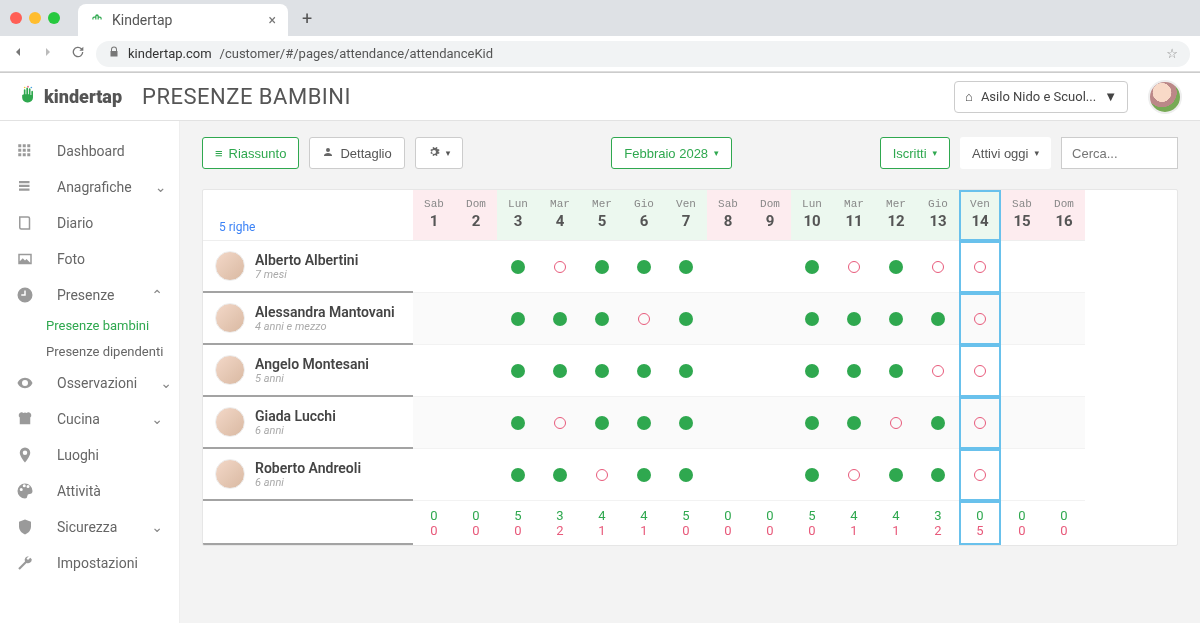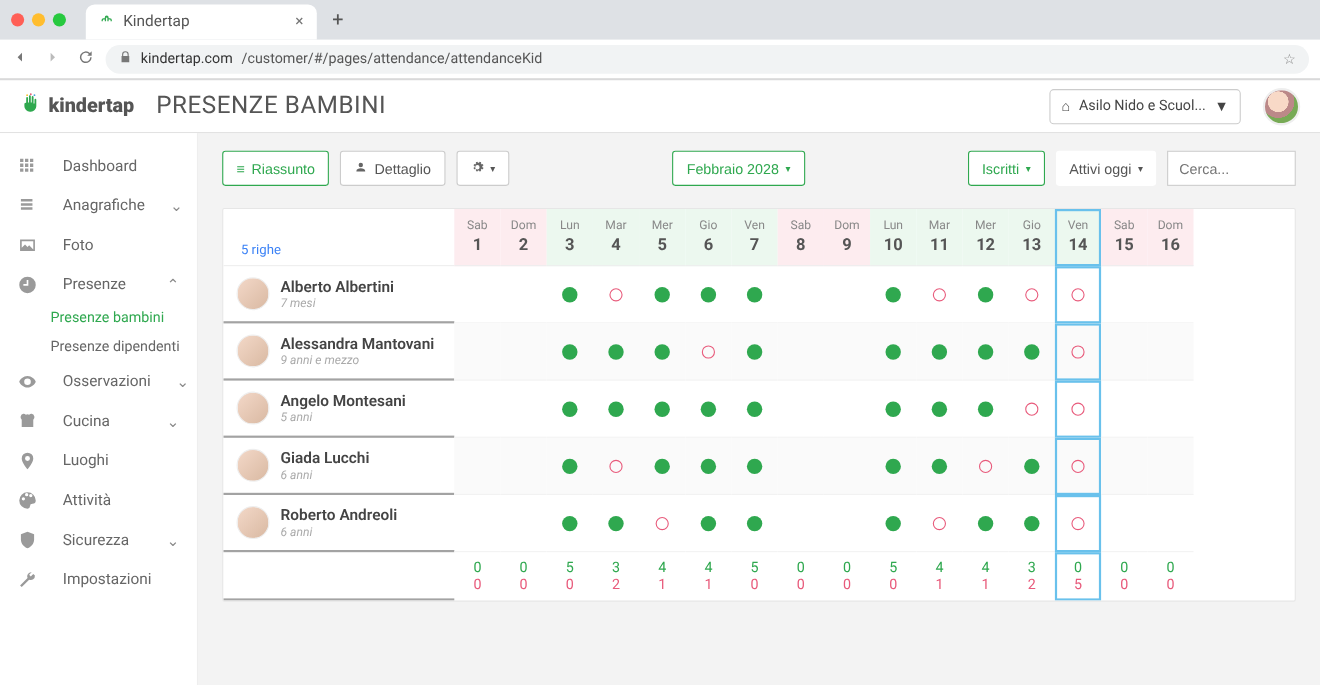--- a/index.html
+++ b/index.html
@@ -47,21 +47,21 @@
 .toolbar { display: flex; align-items: center; gap: 10px; margin-bottom: 20px; }
 .btn { height: 32px; display: inline-flex; align-items: center; gap: 6px; padding: 0 12px; border: 1px solid #ccc; background: #fff; border-radius: 3px; font-size: 13px; color: #555; cursor: pointer; }
 .btn.green { border-color: #2fa84f; color: #2fa84f; }
 .btn .caret { font-size: 9px; }
 .toolbar .gap { flex: 1; }
 .search { height: 32px; border: 1px solid #ccc; background: #fff; padding: 0 10px; font-size: 13px; width: 117px; }
 
 .grid-wrap { background: #fff; border: 1px solid #e6e6e6; border-radius: 2px; overflow: hidden; }
 .grid { display: grid; grid-template-columns: 210px repeat(16, 42px); }
 .hdr { text-align: center; padding: 8px 0 10px; border-bottom: 1px solid #eee; font-size: 11px; }
-.hdr .dow { color: #888; font-size: 11px; }
+.hdr .dow { color: #888; font-size: 11px; font-family: Liberation Mono, monospace; }
 .hdr .dnum { font-weight: 700; font-size: 15px; color: #555; margin-top: 2px; }
 .hdr.weekend { background: #fdecef; }
 .hdr.weekday { background: #ecf8ef; }
 .hdr.today { outline: 2px solid #69c1ec; outline-offset: -2px; }
 .corner { padding: 30px 0 6px 16px; color: #3b82f6; font-size: 12px; border-bottom: 1px solid #eee; }
 
 .row-name { display: flex; align-items: center; gap: 10px; padding: 10px 12px; border-bottom: 2px solid #a3a3a3; }
 .row-name .av { width: 30px; height: 30px; border-radius: 50%; background: linear-gradient(135deg,#f3d8c8,#d9b9a2); border:1px solid #eee; flex-shrink:0; }
 .row-name .nm { font-weight: 600; color: #444; font-size: 14px; }
 .row-name .meta { color: #aaa; font-size: 11px; font-style: italic; }
@@ -157,20 +157,26 @@
         </div>
         <div class="nav-item">
           <span class="ico"><svg viewBox="0 0 24 24">
               <path fill="#9a9a9a" d="M4 4h14v3H4zm0 5h14v3H4zm0 5h14v3H4z"></path>
             </svg></span>
           <span>Anagrafiche</span>
           <span class="chev">⌄</span>
         </div>
         <div class="nav-item">
           <span class="ico"><svg viewBox="0 0 24 24">
+              <path fill="#9a9a9a" d="M4 3h12a3 3 0 0 1 3 3v15H7a3 3 0 0 1-3-3V3zm2 2v13a1 1 0 0 0 1 1h10V6a1 1 0 0 0-1-1H6z"></path>
+            </svg></span>
+          <span>Diario</span>
+        </div>
+        <div class="nav-item">
+          <span class="ico"><svg viewBox="0 0 24 24">
               <path fill="#9a9a9a" d="M3 5h18v14H3zm2 2v8l4-4 3 3 2-2 5 5V7z"></path>
             </svg></span>
           <span>Foto</span>
         </div>
         <div class="nav-item">
           <span class="ico"><svg viewBox="0 0 24 24">
               <path fill="#9a9a9a" d="M12 2a10 10 0 1 0 10 10A10 10 0 0 0 12 2zm1 11H7v-2h4V6h2z"></path>
             </svg></span>
           <span>Presenze</span>
           <span class="chev">⌃</span>
@@ -364,21 +370,21 @@
             </div>
             <div class="cell today">
               <span class="dot-a"></span>
             </div>
             <div class="cell"></div>
             <div class="cell"></div>
             <div class="row-name">
               <div class="av"></div>
               <div>
                 <div class="nm">Alessandra Mantovani</div>
-                <div class="meta">9 anni e mezzo</div>
+                <div class="meta">4 anni e mezzo</div>
               </div>
             </div>
             <div class="cell stripe"></div>
             <div class="cell stripe"></div>
             <div class="cell stripe">
               <span class="dot-p"></span>
             </div>
             <div class="cell stripe">
               <span class="dot-p"></span>
             </div>

